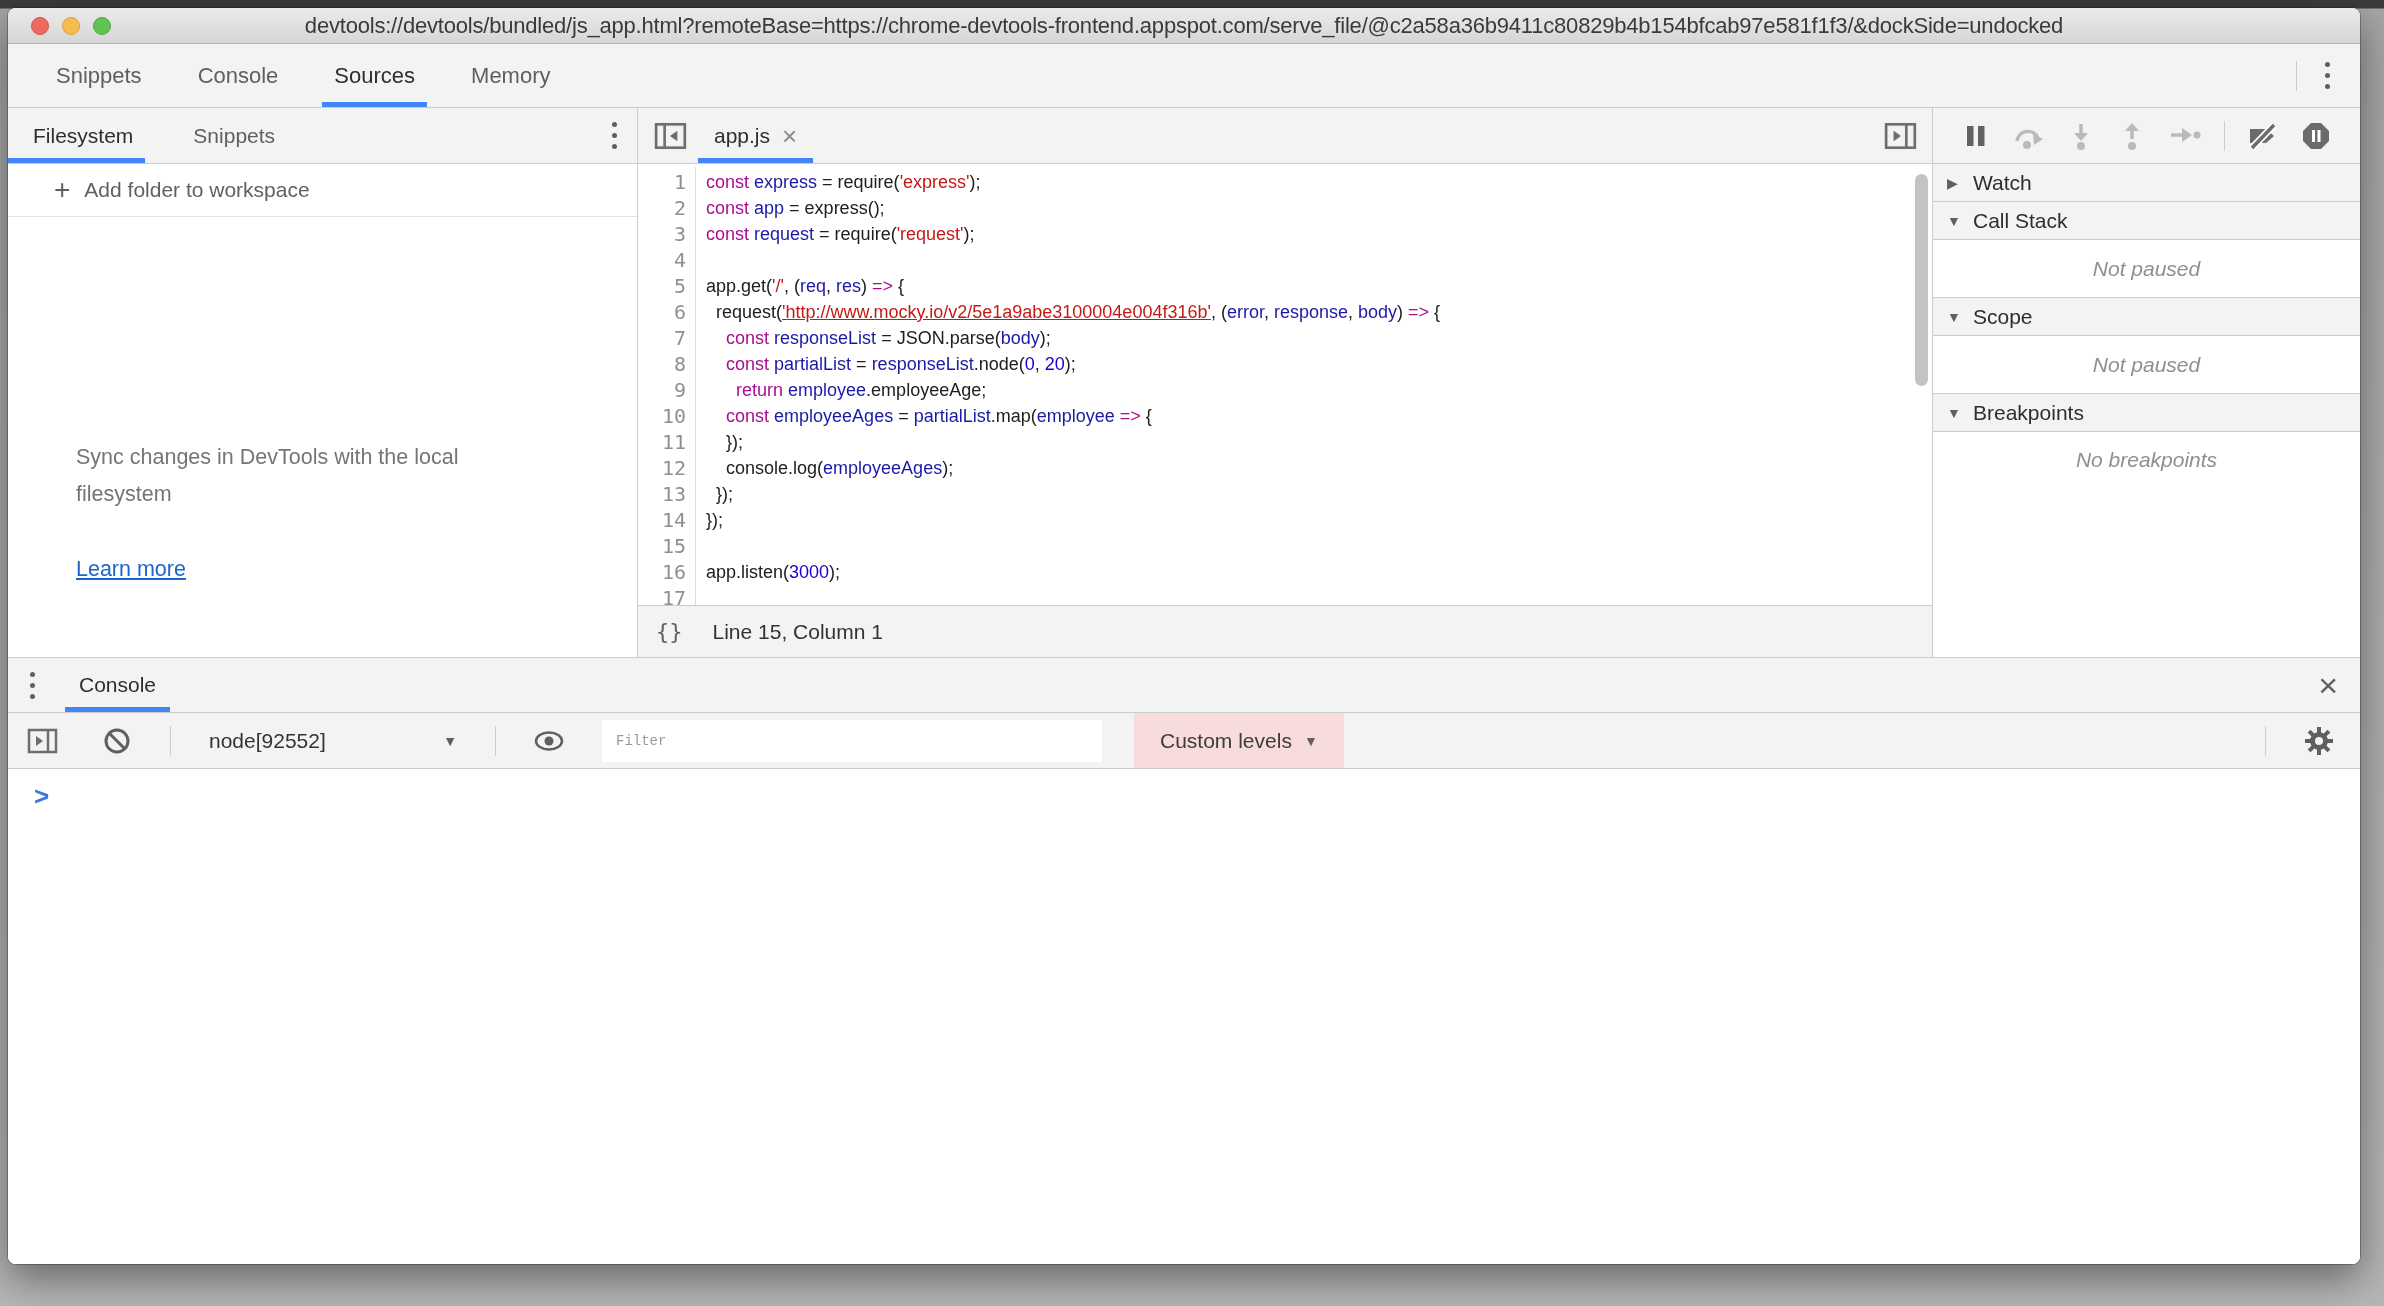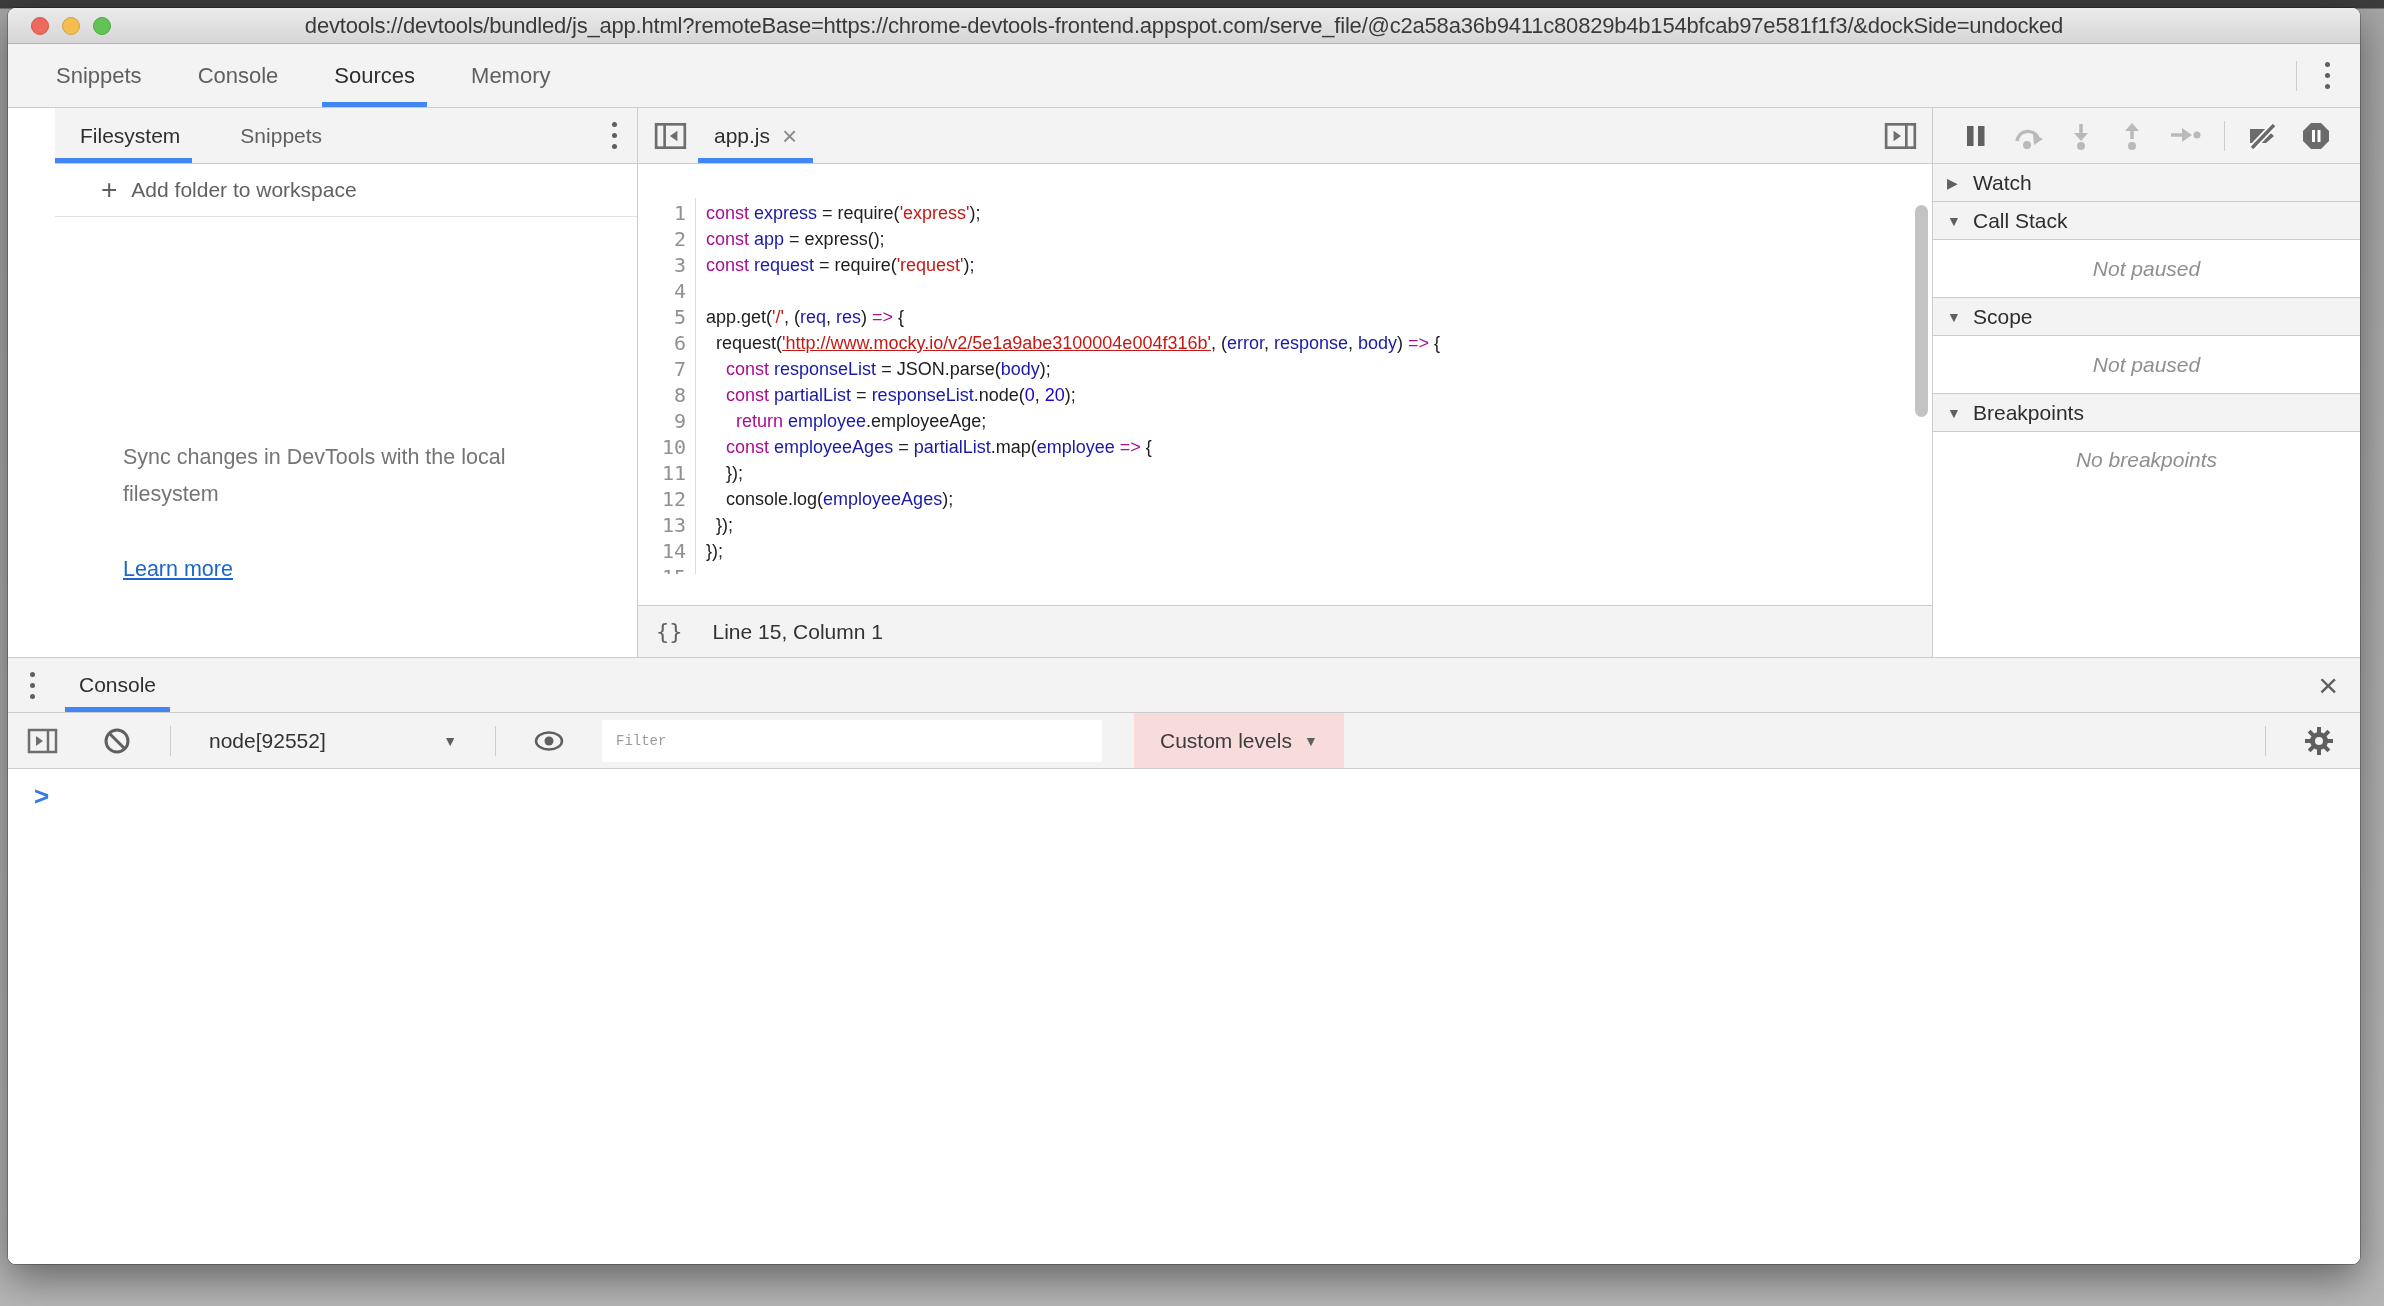--- a/index.html
+++ b/index.html
@@ -33,38 +33,38 @@
   .toolbar-right { margin-left:auto; display:flex; align-items:center; padding-right:22px; gap:20px; }
   .vsep { width:1px; height:30px; background:#ccc; }
   .kebab { display:flex; flex-direction:column; gap:6px; padding:6px 8px; }
   .kebab i { width:5px; height:5px; border-radius:50%; background:#5f5f5f; }
 
   
   .content { display:flex; flex-direction:column; height:1184px; }
   .sources-row { display:flex; height:549px; }
 
   
-  .sidebar { width:630px; border-right:1px solid #ccc; background:#fff; display:flex; flex-direction:column;padding-left:47px; }
+  .sidebar { width:630px; border-right:1px solid #ccc; background:#fff; display:flex; flex-direction:column; }
   .side-tabs { height:56px; background:#f3f3f3; border-bottom:1px solid #ccc; display:flex; align-items:stretch; }
   .side-tab { position:relative; display:flex; align-items:center; padding:0 12px; margin-right:36px;
     font-size:21px; color:#5f5f5f; }
   .side-tab.first { padding-left:25px; }
   .side-tab.active { color:#2e2e2e; }
   .side-tab.active .tab-underline { position:absolute; left:0; right:0; bottom:0; height:5px;
     background:var(--c-accent,#4285f4); }
   .side-tabs .kebab { margin-left:auto; align-self:center; margin-right:12px; }
   .add-folder { height:53px; border-bottom:1px solid #e2e2e2; display:flex; align-items:center;
     padding-left:46px; color:#616161; font-size:21px; gap:14px; }
   .plus-glyph { font-size:28px; color:#5f5f5f; line-height:1; }
   .sync-block { margin:222px 0 0 68px; width:450px; color:#757575; font-size:21.5px; line-height:37px; }
   .learn-more { display:inline-block; margin:44px 0 0 68px; color:var(--c-link,#1a66cc);
     text-decoration:underline; font-size:21.5px; }
 
   
-  .editor { flex:1; display:flex; flex-direction:column; min-width:0; background:#fff;gap:31px; }
+  .editor { flex:1; display:flex; flex-direction:column; min-width:0; background:#fff; }
   .editor-tabstrip { height:56px; background:#f3f3f3; border-bottom:1px solid #ccc;
     display:flex; align-items:center; padding:0 10px 0 12px; }
   .icon-btn { display:flex; align-items:center; justify-content:center; width:42px; height:42px; }
   .file-tab { position:relative; height:100%; display:flex; align-items:center; gap:12px;
     padding:0 16px; margin-left:6px; font-size:21px; color:#2e2e2e; }
   .file-tab .tab-underline { position:absolute; left:0; right:0; bottom:0; height:5px;
     background:var(--c-accent,#4285f4); }
   .tab-close { color:#8a8a8a; font-size:26px; line-height:1; }
   .editor-tabstrip .right-icon { margin-left:auto; }
   .code-area { flex:1; display:flex; position:relative; overflow:hidden; padding-top:3px; }

